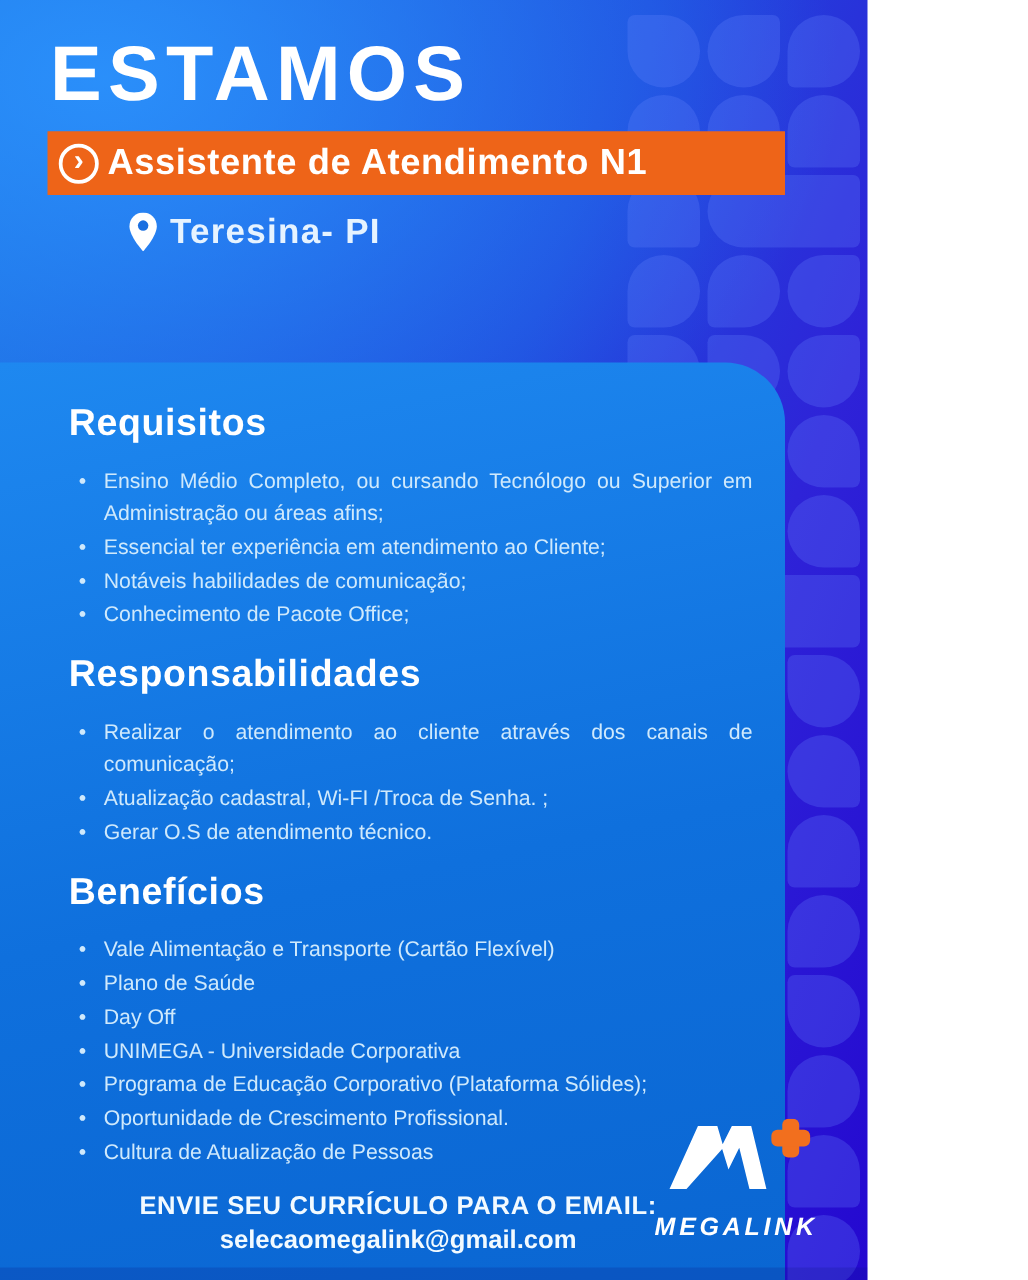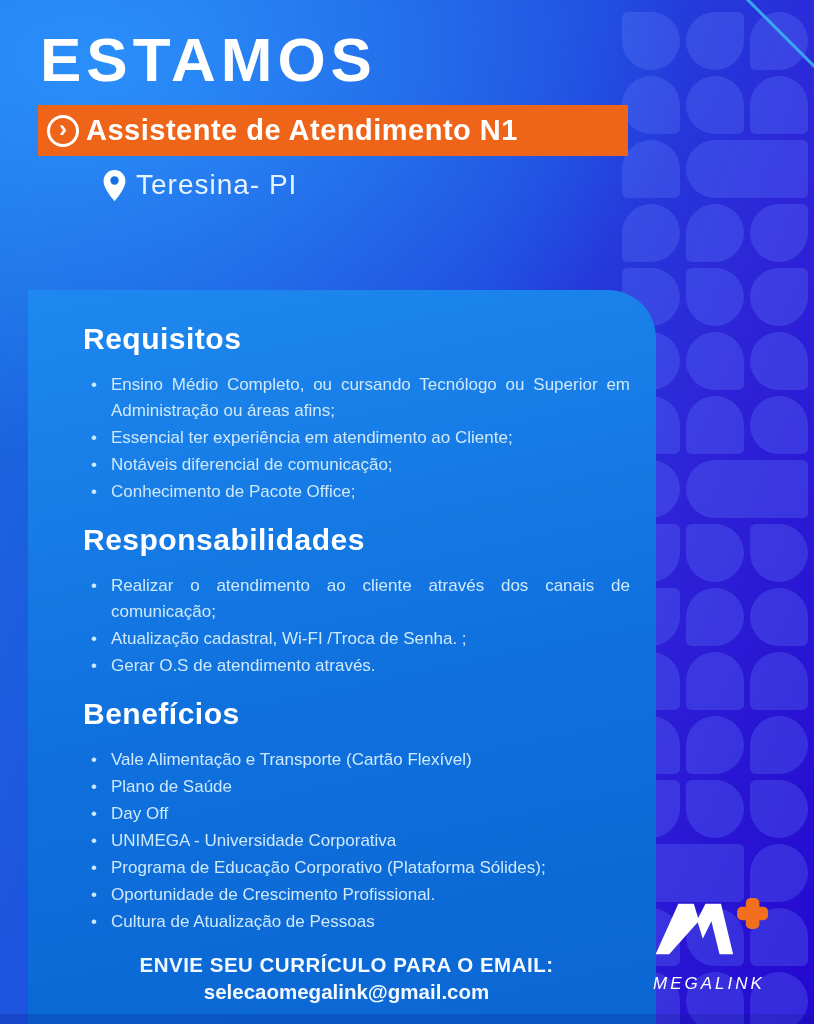--- a/index.html
+++ b/index.html
@@ -6,21 +6,21 @@
   html, body { width: 822px; height: 1024px; }
   body {
     font-family: "Liberation Sans", sans-serif;
     overflow: hidden;
     position: relative;
   }
 
   .poster {
     position: absolute;
     inset: 0;
-    width: 814px;
+    width: 694px;
     height: 1024px;
     overflow: hidden;
     background:
       radial-gradient(ellipse 950px 640px at 12% 6%, rgba(45,150,255,0.85), rgba(45,150,255,0) 62%),
       linear-gradient(112deg, #1a6fe0 0%, #1f49dd 48%, #2e23d8 72%, #2408d0 100%);
   }
 
   
   .bg-pattern {
     position: absolute;
@@ -97,35 +97,34 @@
 
   .location {
     margin: 13px 0 0 103px;
     display: flex;
     align-items: center;
     gap: 10px;
   }
   .location-label {
     color: #e6f3ff;
     font-size: 28px;
-    font-weight: 400;
+    font-weight: 700;
     letter-spacing: 1px;
   }
 
   
   .card {
     position: absolute;
     left: 0; top: 290px;
     width: 628px; height: 734px;
     border-radius: 0 48px 0 0;
     background: linear-gradient(168deg, #1e88f0 0%, #0f70dd 55%, #0a66d2 100%);
     z-index: 2;
     padding: 32px 26px 0 55px;
     overflow: hidden;
-    margin-left: 28px;
   }
   .section { margin-bottom: 18px; }
   .section h2 {
     color: #ffffff;
     font-size: 30px;
     font-weight: 800;
     letter-spacing: 0.5px;
     margin-bottom: 16px;
   }
   .section ul { list-style: none; margin-left: 6px; }
@@ -164,22 +163,22 @@
   .logo {
     position: absolute;
     right: 10px; bottom: 30px;
     width: 190px;
     text-align: center;
     z-index: 3;
   }
   .logo-mark { display: block; margin: 0 auto; }
   .logo-text {
     color: #ffffff;
-    font-weight: 400;
-    font-size: 17px;
+    font-weight: 700;
+    font-size: 20px;
     letter-spacing: 3px;
     margin-top: 14px;
     font-style: italic;
   }
 
   .bottom-strip {
     position: absolute;
     left: 0; right: 0; bottom: 0;
     height: 10px;
     background: rgba(8, 20, 130, 0.20);
@@ -259,31 +258,31 @@
     </div>
   </header>
 
   <main class="card">
 
     <section class="section">
       <h2>Requisitos</h2>
       <ul>
         <li>Ensino Médio Completo, ou cursando Tecnólogo ou Superior em Administração ou áreas afins;</li>
         <li>Essencial ter experiência em atendimento ao Cliente;</li>
-        <li>Notáveis diferencial de comunicação;</li>
+        <li>Notáveis habilidades de comunicação;</li>
         <li>Conhecimento de Pacote Office;</li>
       </ul>
     </section>
 
     <section class="section">
       <h2>Responsabilidades</h2>
       <ul>
         <li>Realizar o atendimento ao cliente através dos canais de comunicação;</li>
         <li>Atualização cadastral, Wi-FI /Troca de Senha. ;</li>
-        <li>Gerar O.S de atendimento através.</li>
+        <li>Gerar O.S de atendimento técnico.</li>
       </ul>
     </section>
 
     <section class="section">
       <h2>Benefícios</h2>
       <ul>
         <li>Vale Alimentação e Transporte (Cartão Flexível)</li>
         <li>Plano de Saúde</li>
         <li>Day Off</li>
         <li>UNIMEGA - Universidade Corporativa</li>

